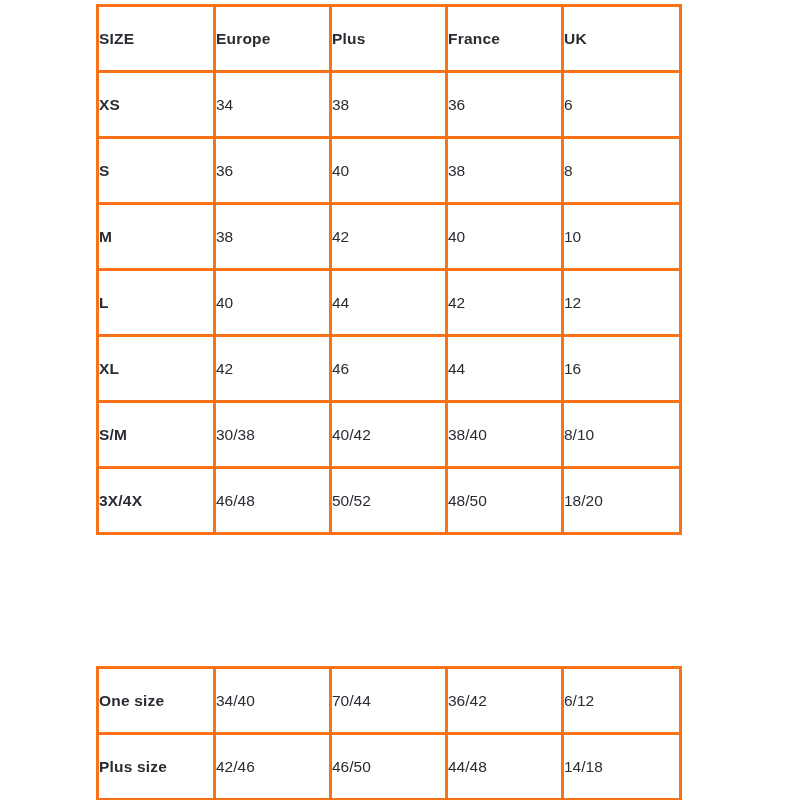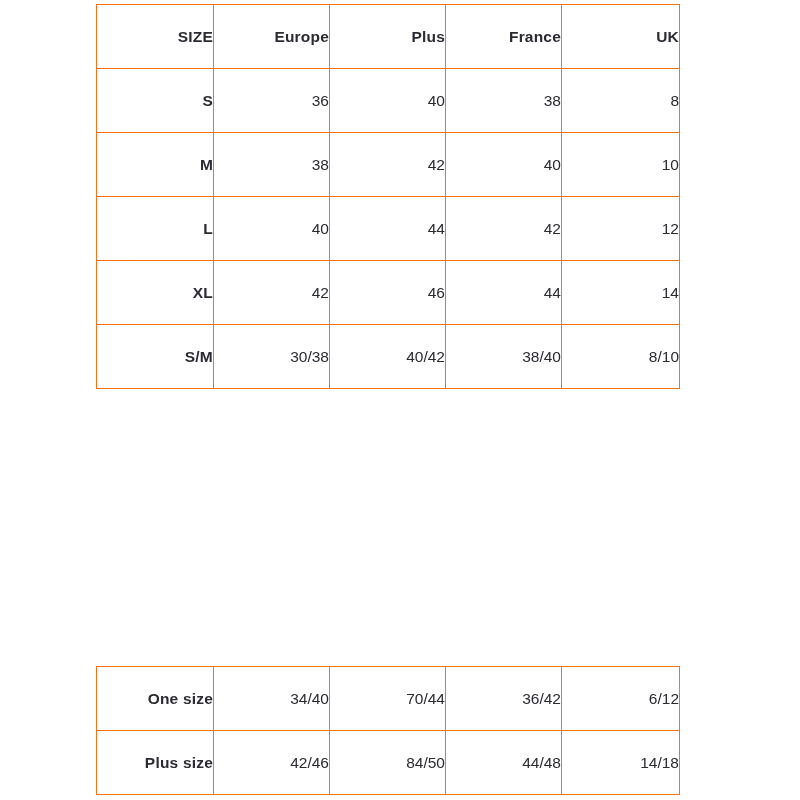--- a/index.html
+++ b/index.html
@@ -28,22 +28,22 @@
   #main-table-wrap { top: 4px; }
   #extra-table-wrap { top: 666px; }
 
   table.size-table {
     border-collapse: collapse;
     table-layout: fixed;
     width: 583px;
   }
   table.size-table td,
   table.size-table th {
-    border: 1px solid #f97316;
-    text-align: right;
+    border: 3px solid #f97316;
+    text-align: left;
     vertical-align: middle;
     font-size: 15.5px;
     color: #2b2b33;
     font-weight: 400;
     padding: 0;
     height: 63px;
   }
   
   col.c-label { width: 117px; }
   col.c-val   { width: 116px; }
@@ -86,20 +86,27 @@
         <tr>
           <th>SIZE</th>
           <th>Europe</th>
           <th>Plus</th>
           <th>France</th>
           <th>UK</th>
         </tr>
       </thead>
       <tbody>
         <tr>
+          <td class="label">XS</td>
+          <td>34</td>
+          <td>38</td>
+          <td>36</td>
+          <td>6</td>
+        </tr>
+        <tr>
           <td class="label">S</td>
           <td>36</td>
           <td>40</td>
           <td>38</td>
           <td>8</td>
         </tr>
         <tr>
           <td class="label">M</td>
           <td>38</td>
           <td>42</td>
@@ -111,28 +118,35 @@
           <td>40</td>
           <td>44</td>
           <td>42</td>
           <td>12</td>
         </tr>
         <tr>
           <td class="label">XL</td>
           <td>42</td>
           <td>46</td>
           <td>44</td>
-          <td>14</td>
+          <td>16</td>
         </tr>
         <tr>
           <td class="label">S/M</td>
           <td>30/38</td>
           <td>40/42</td>
           <td>38/40</td>
           <td>8/10</td>
+        </tr>
+        <tr>
+          <td class="label">3X/4X</td>
+          <td>46/48</td>
+          <td>50/52</td>
+          <td>48/50</td>
+          <td>18/20</td>
         </tr>
       </tbody>
     </table>
   </div>
 
   <div class="table-wrap" id="extra-table-wrap">
     <table class="size-table" id="extra-table">
       <colgroup>
         <col class="c-label">
         <col class="c-val">
@@ -144,21 +158,21 @@
         <tr>
           <td class="label">One size</td>
           <td>34/40</td>
           <td>70/44</td>
           <td>36/42</td>
           <td>6/12</td>
         </tr>
         <tr>
           <td class="label">Plus size</td>
           <td>42/46</td>
-          <td>84/50</td>
+          <td>46/50</td>
           <td>44/48</td>
           <td>14/18</td>
         </tr>
       </tbody>
     </table>
   </div>
 
 </div>
 
 </body></html>

